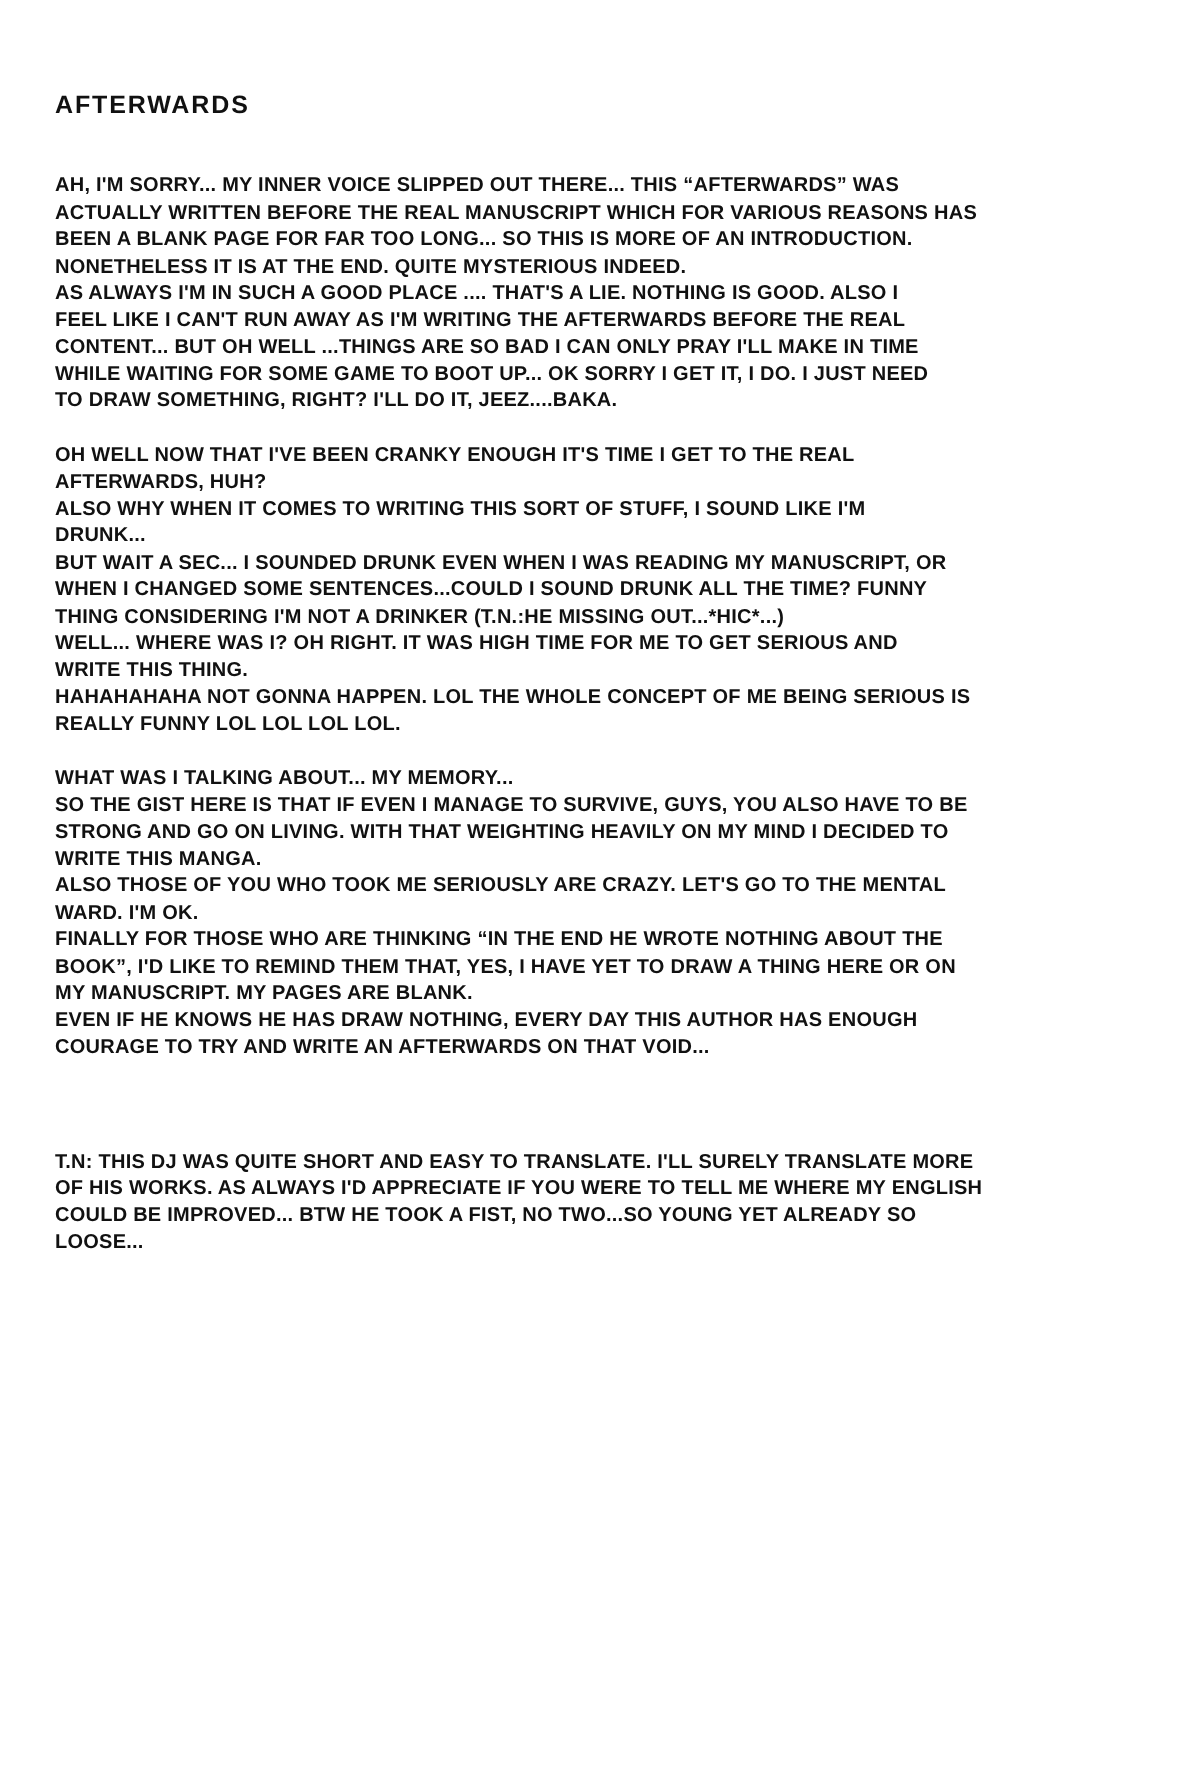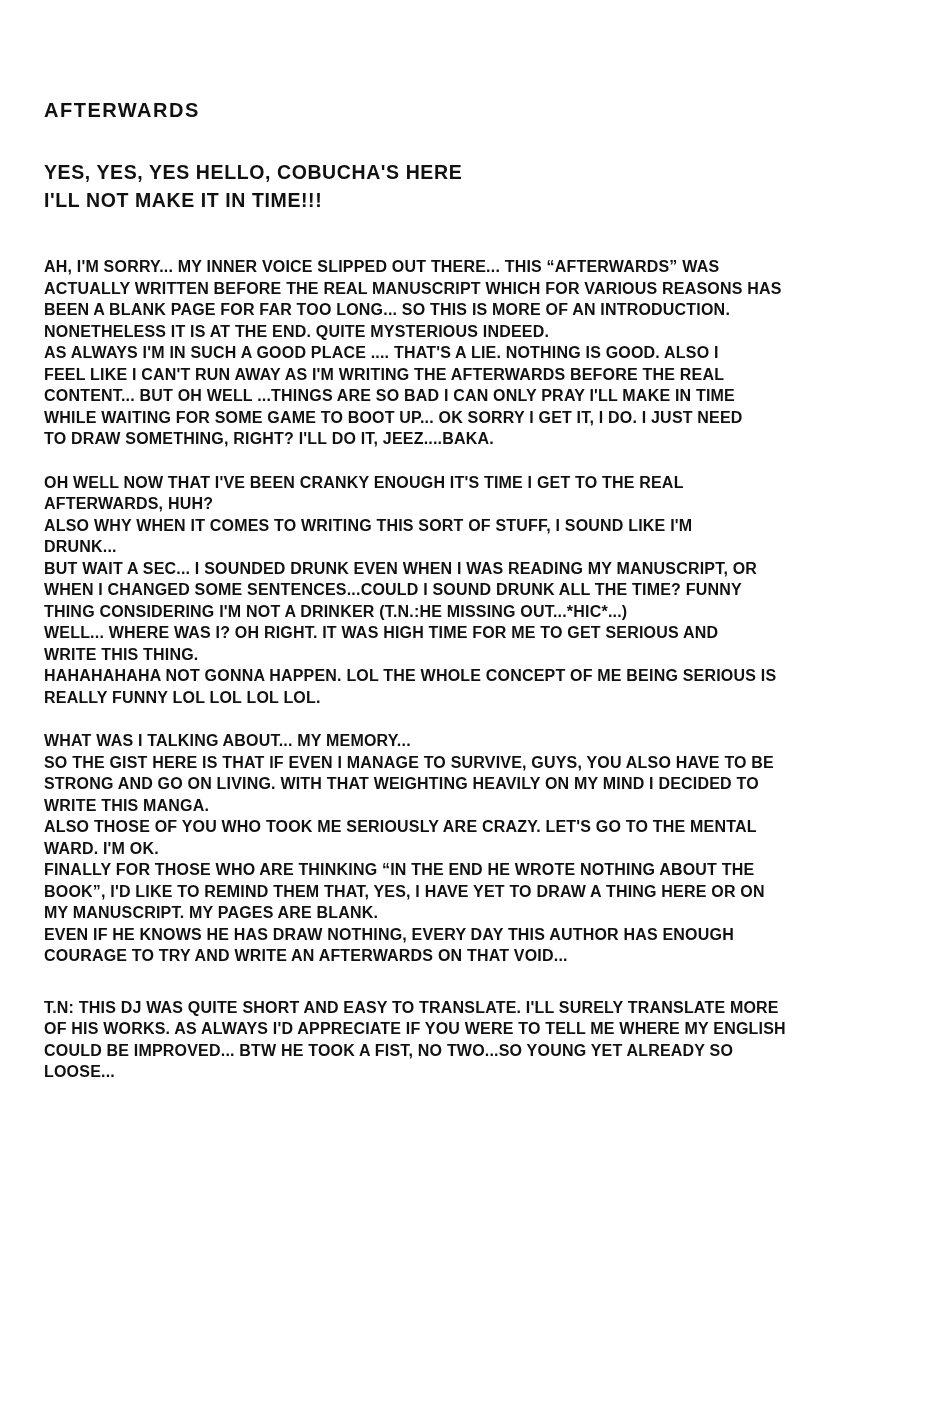--- a/index.html
+++ b/index.html
@@ -14,21 +14,21 @@
     background: #ffffff;
     overflow: hidden;
     font-family: "Liberation Sans", "DejaVu Sans", sans-serif;
     color: #111111;
     -webkit-font-smoothing: antialiased;
   }
   .content {
     padding: 0 42px 0 44px;
   }
   .doc-title {
-    margin-top: 98px;
+    margin-top: 72px;
     font-size: 20px;
     font-weight: 700;
     letter-spacing: 1.5px;
     line-height: 24px;
     white-space: pre-line;
   }
   .doc-greeting {
     margin-top: 36px;
     font-size: 19.5px;
     font-weight: 700;
@@ -41,33 +41,31 @@
     font-size: 16px;
     font-weight: 700;
     letter-spacing: 0.2px;
     line-height: 21.5px;
     white-space: pre-line;
   }
   .para.first {
     margin-top: 42px;
   }
   .para.tn-note {
-    margin-top: 30px;
+    margin-top: 70px;
   }
 </style>
 </head>
 <body>
 
 <div class="page">
   <div class="content">
 
     <div class="doc-title">AFTERWARDS</div>
 
-    <div class="doc-greeting">YES, YES, YES HELLO, COBUCHA'S HERE
-I'LL NOT MAKE IT IN TIME!!!</div>
 
     <div class="para first">AH, I'M SORRY... MY INNER VOICE SLIPPED OUT THERE... THIS “AFTERWARDS” WAS
 ACTUALLY WRITTEN BEFORE THE REAL MANUSCRIPT WHICH FOR VARIOUS REASONS HAS
 BEEN A BLANK PAGE FOR FAR TOO LONG... SO THIS IS MORE OF AN INTRODUCTION.
 NONETHELESS IT IS AT THE END. QUITE MYSTERIOUS INDEED.
 AS ALWAYS I'M IN SUCH A GOOD PLACE .... THAT'S A LIE. NOTHING IS GOOD. ALSO I
 FEEL LIKE I CAN'T RUN AWAY AS I'M WRITING THE AFTERWARDS BEFORE THE REAL
 CONTENT... BUT OH WELL ...THINGS ARE SO BAD I CAN ONLY PRAY I'LL MAKE IN TIME
 WHILE WAITING FOR SOME GAME TO BOOT UP... OK SORRY I GET IT, I DO. I JUST NEED
 TO DRAW SOMETHING, RIGHT? I'LL DO IT, JEEZ....BAKA.</div>

